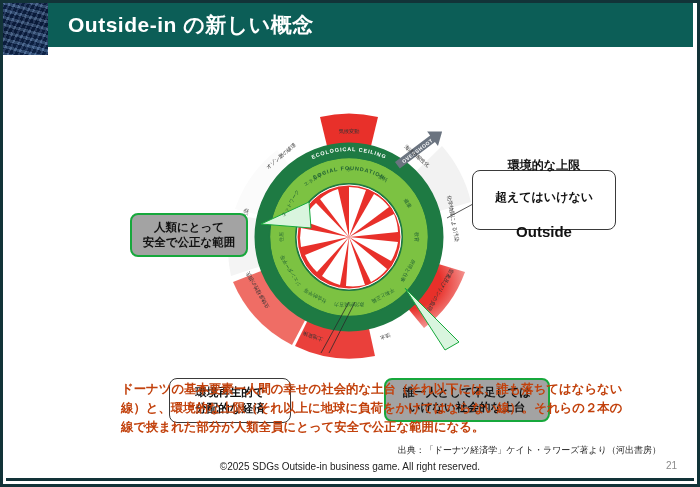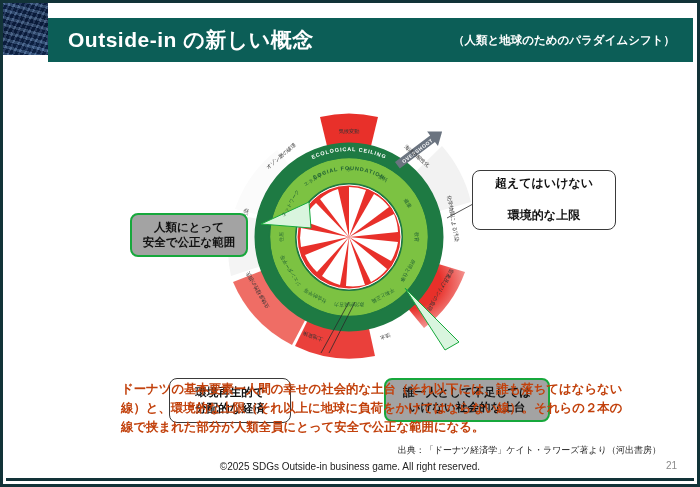--- a/index.html
+++ b/index.html
@@ -18,21 +18,21 @@
     position:absolute;left:0;top:0;width:694px;height:52px;
   }
   #logo-tile{
     position:absolute;left:0;top:0;width:45px;height:52px;
     background:
       repeating-linear-gradient(115deg, rgba(255,255,255,.10) 0 2px, rgba(0,0,0,.18) 2px 5px),
       repeating-linear-gradient(15deg, rgba(130,170,220,.35) 0 3px, rgba(10,30,70,.55) 3px 7px),
       linear-gradient(160deg,#15325e 0%,#0b1e3f 45%,#1b3d6e 100%);
   }
   #header-bar{
-    position:absolute;left:45px;top:15px;right:4px;height:44px;
+    position:absolute;left:45px;top:0;right:4px;height:44px;
     background:#0c5e57;
     display:flex;align-items:center;
   }
   #header-title{
     color:#ffffff;font-size:21px;font-weight:bold;
     letter-spacing:.5px;margin-left:20px;white-space:nowrap;
   }
   #header-sub{
     color:#ffffff;font-size:11.5px;font-weight:bold;
     margin-left:auto;margin-right:18px;white-space:nowrap;
@@ -86,21 +86,20 @@
 </style>
 </head>
 <body>
 
 <div id="slide">
 
   <div id="header">
     <div id="logo-tile"></div>
     <div id="header-bar">
       <div id="header-title">Outside-in の新しい概念</div>
-      <div id="header-sub">（人類と地球のためのパラダイムシフト）</div>
     </div>
   </div>
 
   <div id="canvas">
 
     <div id="doughnut">
       <svg width="300" height="262" viewBox="0 0 300 262" xmlns="http://www.w3.org/2000/svg">
         <defs>
           <radialGradient id="ovFade" cx="50%" cy="50%" r="50%">
             <stop offset="58%" stop-color="#e8302a" stop-opacity="1"></stop>
@@ -193,22 +192,23 @@
           <text x="92.84232335022705" y="98" font-size="5" fill="#1e5f33" text-anchor="middle" font-family="&quot;Liberation Sans&quot;, sans-serif" transform="rotate(300 92.84232335022705 98)">ネットワーク</text>
           <text x="116.99999999999997" y="73.84232335022708" font-size="5" fill="#1e5f33" text-anchor="middle" font-family="&quot;Liberation Sans&quot;, sans-serif" transform="rotate(330 116.99999999999997 73.84232335022708)">エネルギー</text>
         </svg>
     </div>
 
     <div class="callout green" id="co-safe">人類にとって
 安全で公正な範囲</div>
 
     <div class="callout plain" id="co-outside">
       <div>
+        <div>環境的な上限</div>
         <div>超えてはいけない</div>
-        <div>環境的な上限</div>
+        <div class="big">Outside</div>
       </div>
     </div>
 
     <div class="callout plain" id="co-econ">環境再生的で
 分配的な経済</div>
 
     <div class="callout green" id="co-found">誰一人として不足しては
 いけない社会的な土台</div>
   </div>
 

